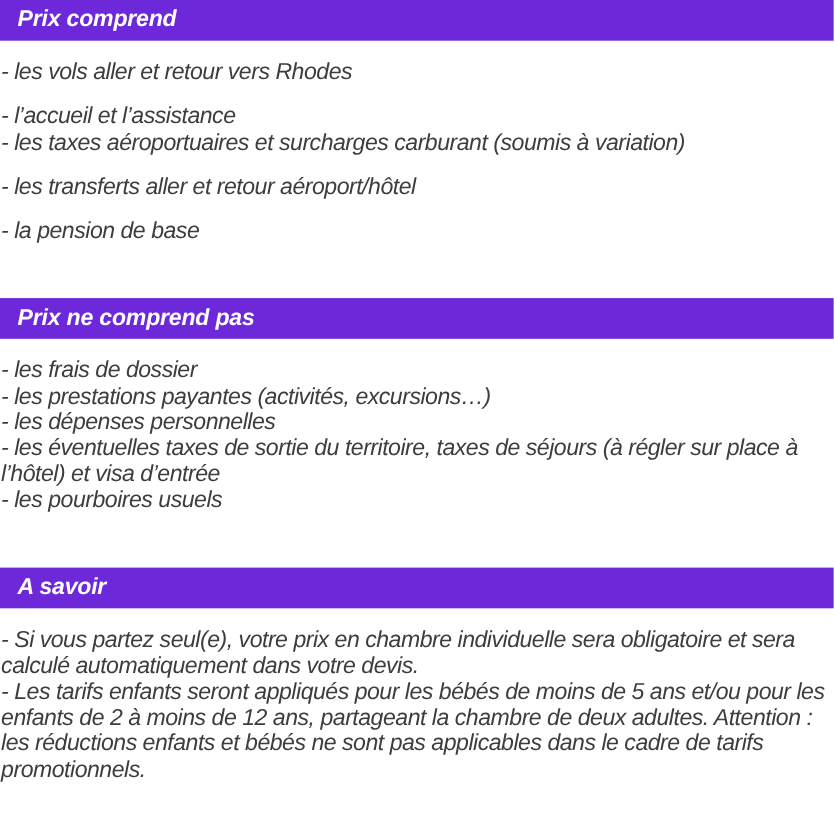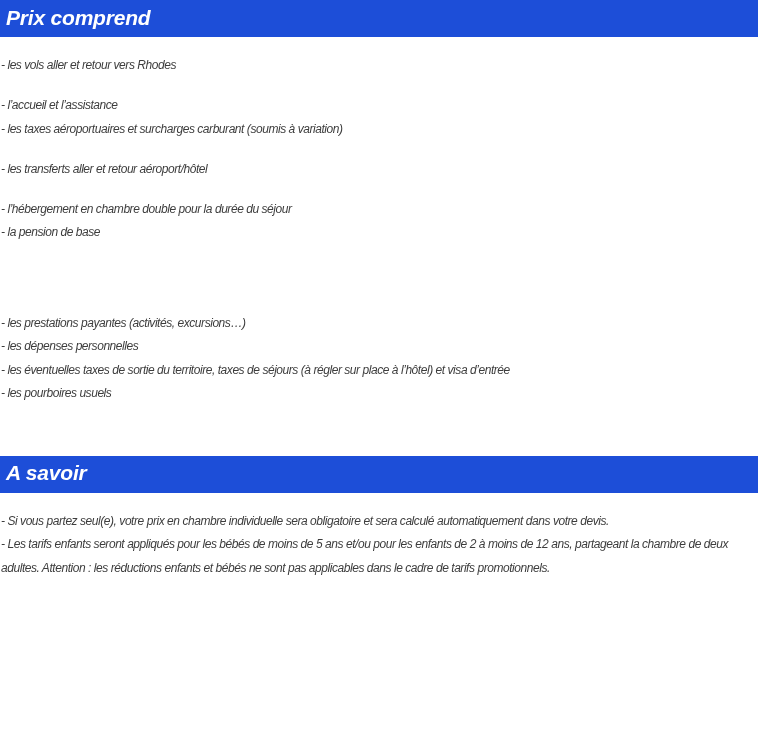--- a/index.html
+++ b/index.html
@@ -13,41 +13,41 @@
     min-height: 755px;
     font-family: "Liberation Sans", sans-serif;
   }
   .page {
     width: 758px;
     background: #ffffff;
   }
   .section-header {
     width: 100%;
     height: 37px;
-    background: #1d4ed8;
+    background: #6d28d9;
     display: flex;
     align-items: center;
-    padding-left: 6px;
+    padding-left: 16px;
   }
   .section-title {
     margin: 0;
     color: #ffffff;
     font-size: 21px;
     font-weight: bold;
     font-style: italic;
     letter-spacing: -0.2px;
     line-height: 1;
     padding-bottom: 3px;
   }
   .section-body {
     padding: 17px 6px 0 1px;
     margin-bottom: 50px;
     color: #3d3d3d;
     font-style: italic;
-    font-size: 12px;
+    font-size: 21px;
     letter-spacing: -0.45px;
     line-height: 23.5px;
   }
   .section-body.last {
     margin-bottom: 0;
   }
   .line {
     margin: 0;
   }
   .line.gap-after {
@@ -64,27 +64,30 @@
 
   <section>
     <header class="section-header">
       <h2 class="section-title">Prix comprend</h2>
     </header>
     <div class="section-body">
       <p class="line gap-after">- les vols aller et retour vers Rhodes</p>
       <p class="line">- l’accueil et l’assistance</p>
       <p class="line gap-after">- les taxes aéroportuaires et surcharges carburant (soumis à variation)</p>
       <p class="line gap-after">- les transferts aller et retour aéroport/hôtel</p>
-      <p class="line">- l’hébergement en chambre double pour la durée du séjour</p>
       <p class="line">- la pension de base</p>
     </div>
   </section>
 
   <section>
+    <header class="section-header">
+      <h2 class="section-title">Prix ne comprend pas</h2>
+    </header>
     <div class="section-body">
+      <p class="line">- les frais de dossier</p>
       <p class="line">- les prestations payantes (activités, excursions…)</p>
       <p class="line">- les dépenses personnelles</p>
       <p class="line">- les éventuelles taxes de sortie du territoire, taxes de séjours (à régler sur place à l’hôtel) et visa d’entrée</p>
       <p class="line">- les pourboires usuels</p>
     </div>
   </section>
 
   <section>
     <header class="section-header">
       <h2 class="section-title">A savoir</h2>

